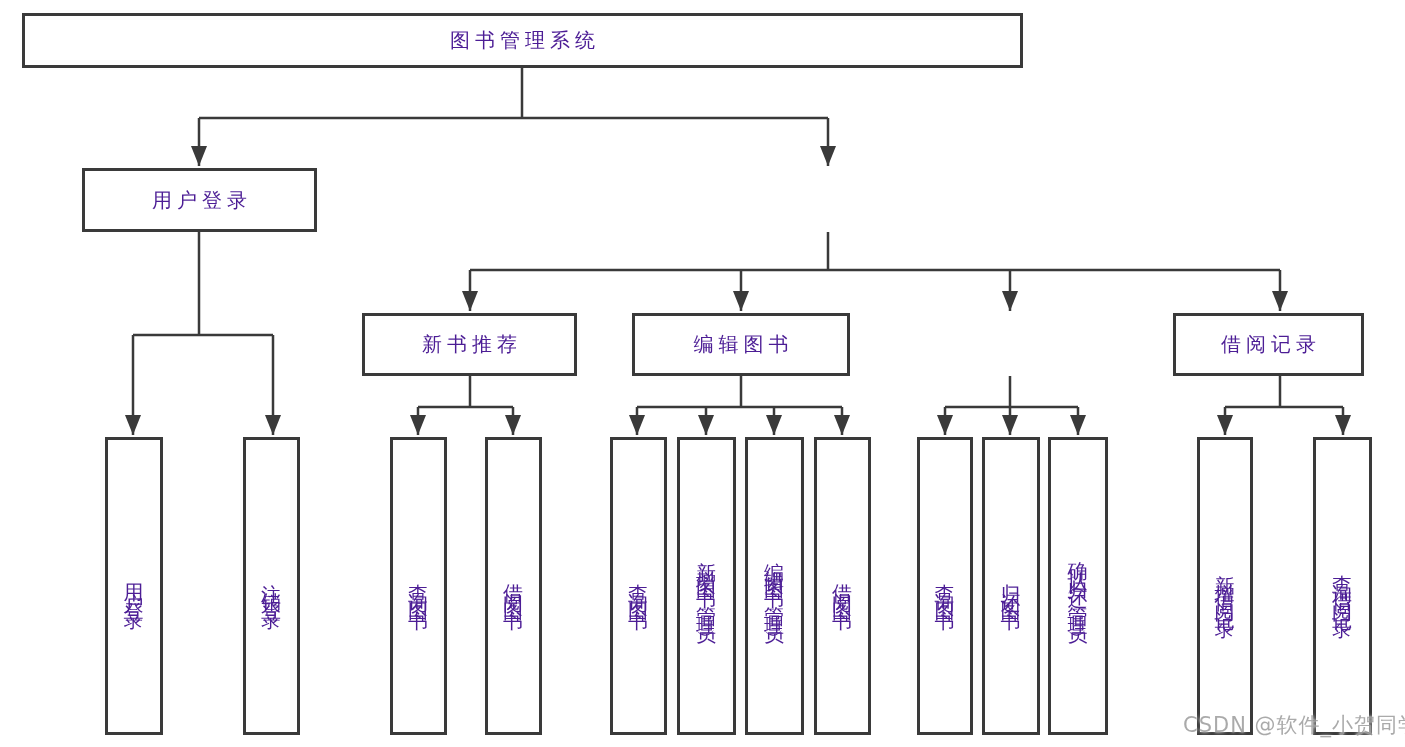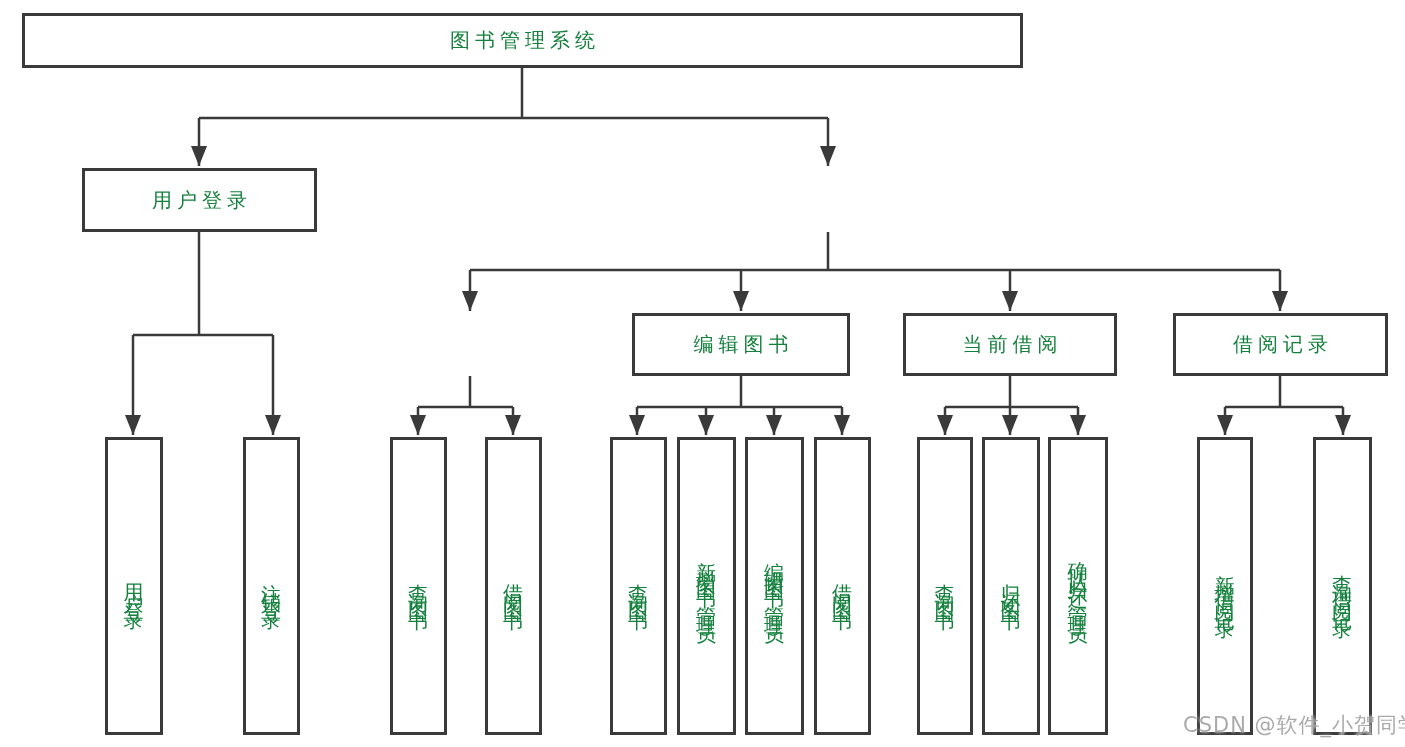--- a/index.html
+++ b/index.html
@@ -4,21 +4,21 @@
 <style>
   html,body{margin:0;padding:0;background:#ffffff;}
   .canvas{
     position:relative;width:1405px;height:747px;background:#ffffff;overflow:hidden;
     font-family:"DejaVu Sans","Liberation Sans",sans-serif;
   }
   .wires{position:absolute;left:0;top:0;z-index:1;}
   .box{
     position:absolute;background:#ffffff;border:3px solid #3a3a3a;box-sizing:border-box;
     display:flex;align-items:center;justify-content:center;
-    color:#15803d;z-index:2;text-align:center;
+    color:#4c1d95;z-index:2;text-align:center;
   }
   .hbox{font-size:20px;letter-spacing:5px;text-indent:5px;white-space:nowrap;}
   .vbox{
     writing-mode:vertical-rl;text-orientation:mixed;
     font-size:20px;letter-spacing:9px;line-height:1;
   }
   .watermark{
     position:absolute;left:1183px;top:711px;z-index:3;
     font-size:21px;letter-spacing:1px;color:#9f9f9f;opacity:0.88;
     text-shadow:0 0 4px #ffffff,0 0 2px #ffffff;white-space:nowrap;
@@ -76,23 +76,23 @@
         <path d="M1225,407 V435" marker-end="url(#arrow)"></path>
         <path d="M1343,407 V435" marker-end="url(#arrow)"></path>
       </g>
     </g>
   </svg>
 
   <div class="box hbox" style="left:22px;top:13px;width:1001px;height:55px;">图书管理系统</div>
 
   <div class="box hbox" style="left:82px;top:168px;width:235px;height:64px;">用户登录</div>
 
+  <div class="box hbox" style="left:362px;top:313px;width:215px;height:63px;">新书推荐</div>
   <div class="box hbox" style="left:632px;top:313px;width:218px;height:63px;">编辑图书</div>
-  <div class="box hbox" style="left:903px;top:313px;width:214px;height:63px;">当前借阅</div>
-  <div class="box hbox" style="left:1173px;top:313px;width:215px;height:63px;">借阅记录</div>
+  <div class="box hbox" style="left:1173px;top:313px;width:191px;height:63px;">借阅记录</div>
 
   <div class="box vbox" style="left:105px;top:437px;width:58px;height:298px;">用户登录</div>
   <div class="box vbox" style="left:243px;top:437px;width:57px;height:298px;">注销登录</div>
 
   <div class="box vbox" style="left:390px;top:437px;width:57px;height:298px;">查询图书</div>
   <div class="box vbox" style="left:485px;top:437px;width:57px;height:298px;">借阅图书</div>
 
   <div class="box vbox" style="left:610px;top:437px;width:57px;height:298px;">查询图书</div>
   <div class="box vbox" style="left:677px;top:437px;width:59px;height:298px;">新增图书（管理员）</div>
   <div class="box vbox" style="left:745px;top:437px;width:59px;height:298px;">编辑图书（管理员）</div>

